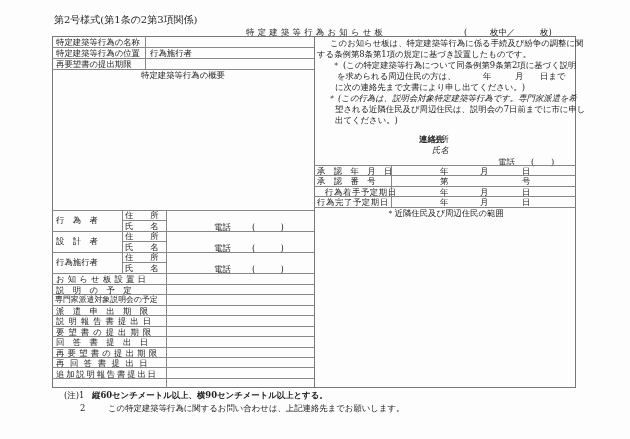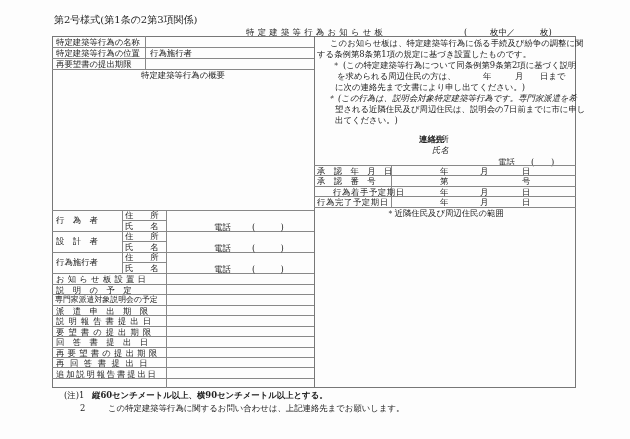--- a/index.html
+++ b/index.html
@@ -129,21 +129,21 @@
 
 <div class="abs" style="left:317px;top:167px;">承　認　年　月　日</div>
 <div class="abs" style="left:440px;top:167px;">年</div>
 <div class="abs" style="left:480px;top:167px;">月</div>
 <div class="abs" style="left:522px;top:167px;">日</div>
 
 <div class="abs" style="left:317px;top:177px;">承　認　番　号</div>
 <div class="abs" style="left:440px;top:177px;">第</div>
 <div class="abs" style="left:522px;top:177px;">号</div>
 
-<div class="abs" style="left:333px;top:188px;letter-spacing:0.6px;text-align:right;">行為着手予定期日</div>
+<div class="abs" style="left:325px;top:188px;letter-spacing:0.6px;text-align:right;">行為着手予定期日</div>
 <div class="abs" style="left:440px;top:188px;">年</div>
 <div class="abs" style="left:480px;top:188px;">月</div>
 <div class="abs" style="left:522px;top:188px;">日</div>
 
 <div class="abs" style="left:317px;top:198px;letter-spacing:0.6px;">行為完了予定期日</div>
 <div class="abs" style="left:440px;top:198px;">年</div>
 <div class="abs" style="left:480px;top:198px;">月</div>
 <div class="abs" style="left:522px;top:198px;">日</div>
 
 <div class="abs" style="left:314px;top:209px;width:262px;text-align:center;">＊近隣住民及び周辺住民の範囲</div>

